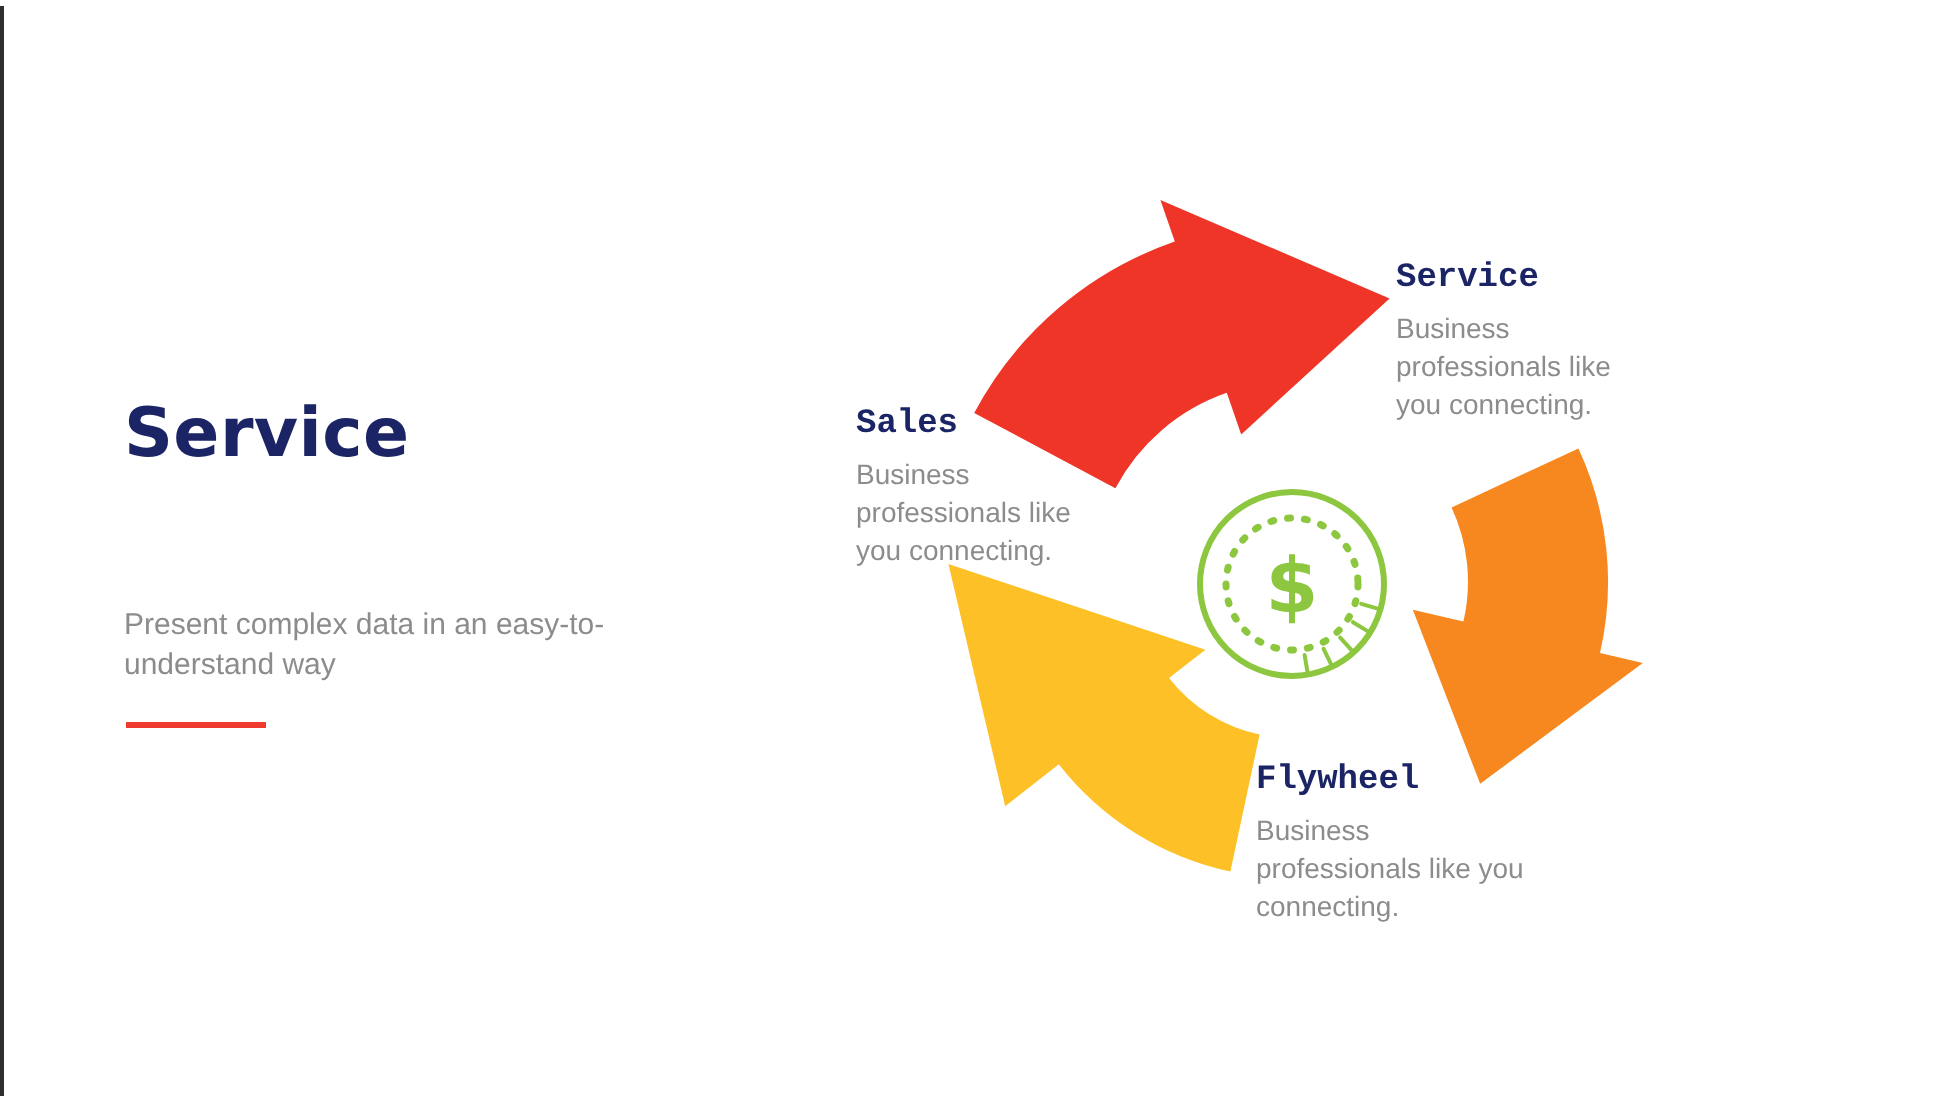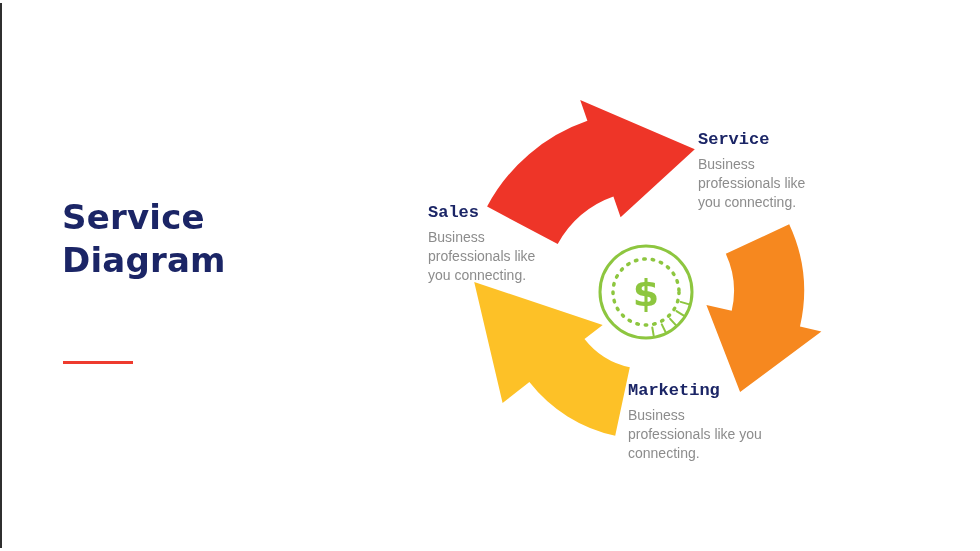--- a/index.html
+++ b/index.html
@@ -76,22 +76,23 @@
   #node-service{left:698px;top:130px;width:132px;}
   #node-marketing{left:628px;top:381px;width:138px;}
 </style>
 </head>
 <body>
 
 <div class="page">
 
   <div class="left-edge"></div>
 
-  <h1 class="title"><span>Service</span><br><span>Diagram</span></h1>
+  <h1 class="title"><span>Service</span><br></h1>
 
+  <p class="subtitle">Present complex data in an easy-to-understand way</p>
 
   <div class="accent-line"></div>
 
   <svg class="diagram-svg" viewBox="0 0 980 551">
     <g id="arrow-layer">
         <path d="M 487.1 206.5 A 180 180 0 0 1 587.4 120.8 L 580.2 100.0 L 694.8 149.2 L 620.6 217.2 L 613.4 196.4 A 100 100 0 0 0 557.7 244.1 Z" fill="#ee3528"></path>
         <path d="M 789.2 224.2 A 158 158 0 0 1 800.0 326.5 L 821.4 331.5 L 740.1 391.9 L 706.4 304.9 L 731.7 310.8 A 88 88 0 0 0 725.8 253.8 Z" fill="#f6881f"></path>
         <path d="M 615.2 435.8 A 148 148 0 0 1 529.4 382.1 L 502.6 403.1 L 474.2 282.0 L 602.7 324.9 L 584.5 339.0 A 78 78 0 0 0 629.8 367.3 Z" fill="#fdc127"></path>
       </g>
     <g>
@@ -112,17 +113,17 @@
     <div class="node-label">Sales</div>
     <div class="node-desc">Business professionals like you connecting.</div>
   </div>
 
   <div class="node" id="node-service">
     <div class="node-label">Service</div>
     <div class="node-desc">Business professionals like you connecting.</div>
   </div>
 
   <div class="node" id="node-marketing">
-    <div class="node-label">Marketing</div>
+    <div class="node-label">Flywheel</div>
     <div class="node-desc">Business professionals like you connecting.</div>
   </div>
 
 </div>
 
 </body></html>

